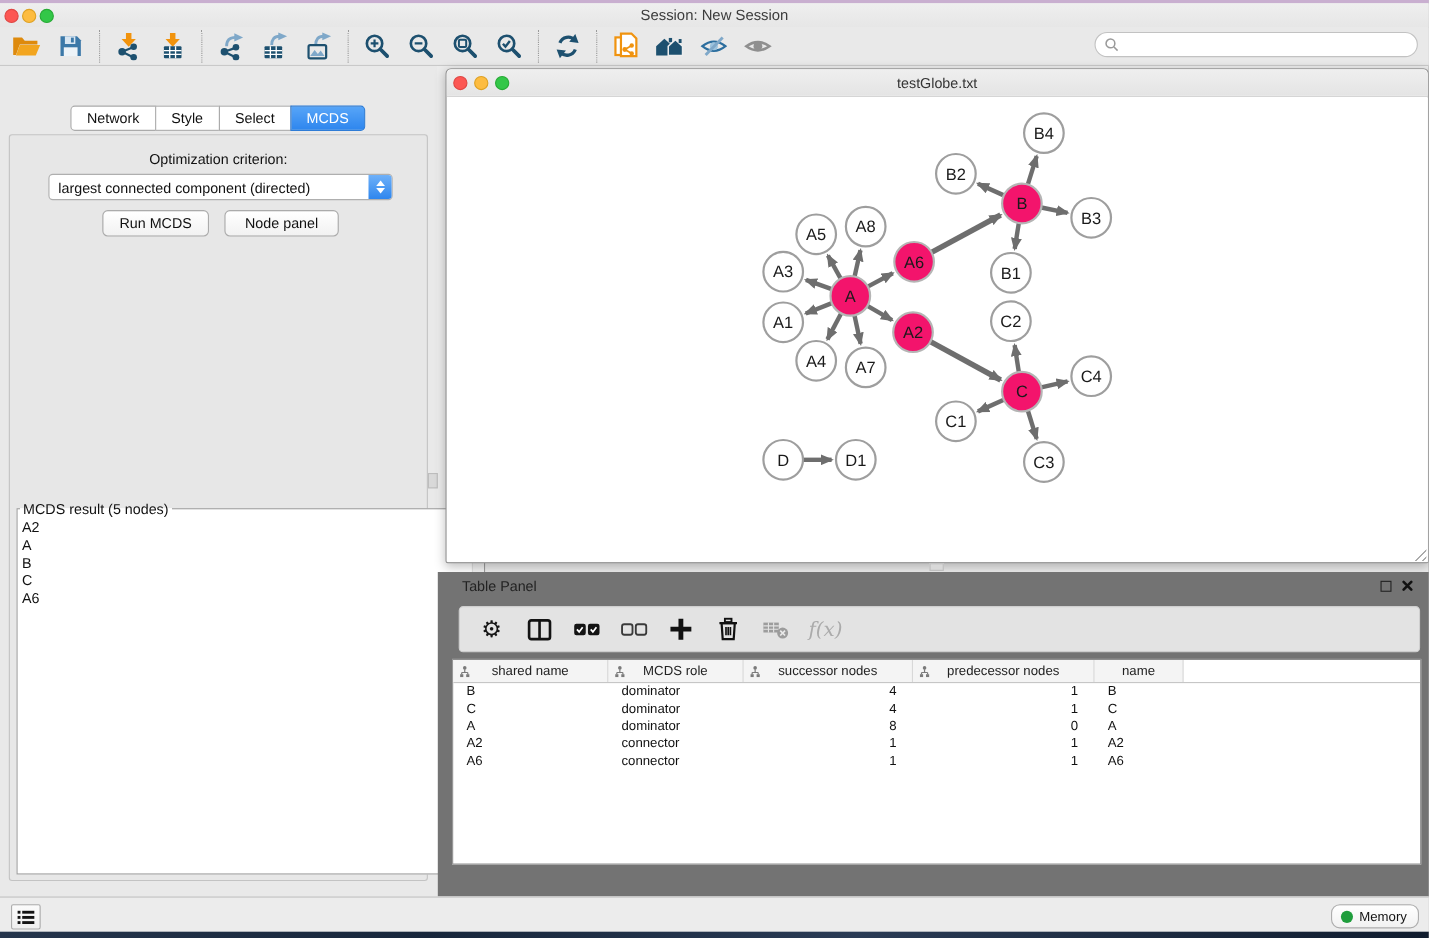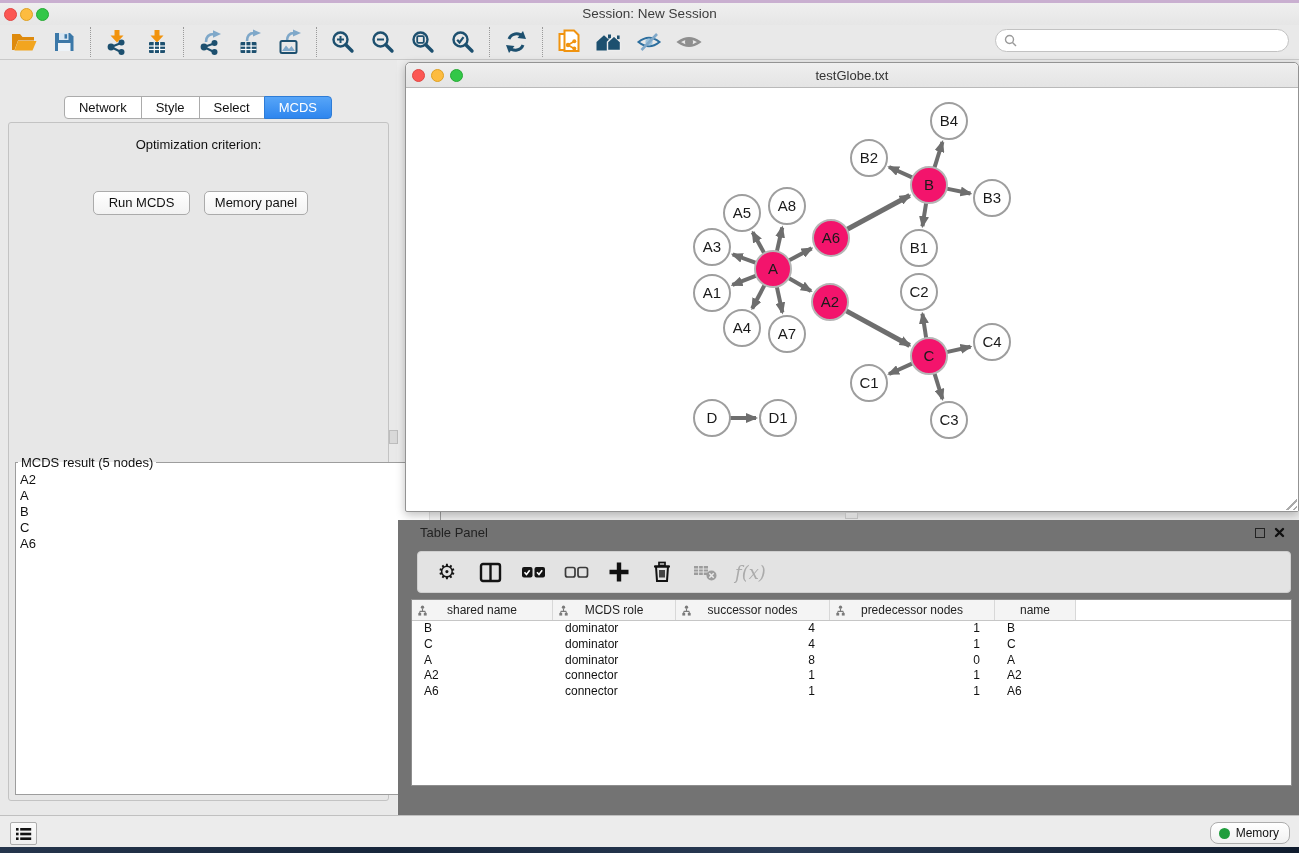--- a/index.html
+++ b/index.html
@@ -281,22 +281,29 @@
 
   <div class="abs cpanel">
     <div class="cp-tabs" id="cp-tabs">
         <div class="tab">Network</div>
         <div class="tab">Style</div>
         <div class="tab">Select</div>
         <div class="tab active">MCDS</div>
       </div>
     <div class="cp-body">
       <div class="opt-label">Optimization criterion:</div>
+      <div class="selectbox">
+        <span class="val">largest connected component (directed)</span>
+        <span class="stepper">
+            <span class="chev-up"></span>
+            <span class="chev-down"></span>
+          </span>
+      </div>
       <div class="cp-btn" style="left:84px; width:97px;">Run MCDS</div>
-      <div class="cp-btn" style="left:195px; width:104px;">Memory panel</div>
+      <div class="cp-btn" style="left:195px; width:104px;">Node panel</div>
       <fieldset class="mcds-fieldset">
         <legend>MCDS result (5 nodes)</legend>
         <div style="position:relative; width:100%; height:100%;">
           <ul class="mcds-list" id="mcds-list">
               <li>A2</li>
               <li>A</li>
               <li>B</li>
               <li>C</li>
               <li>A6</li>
             </ul>

